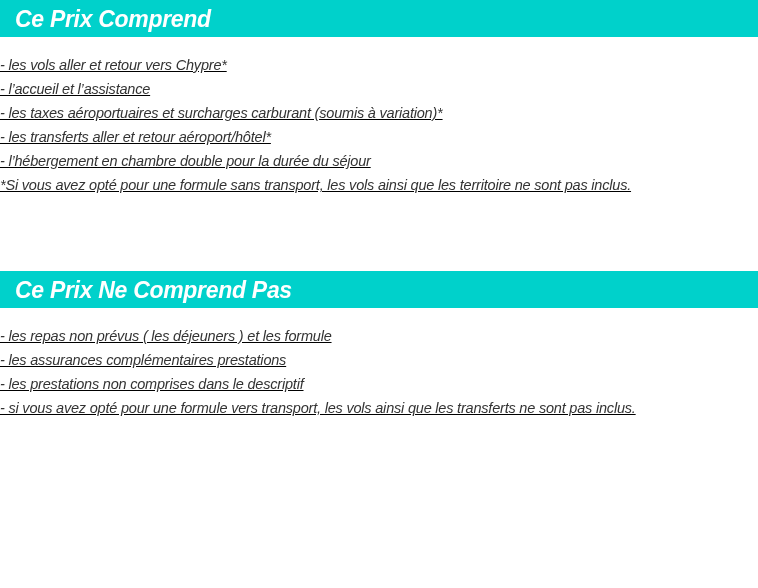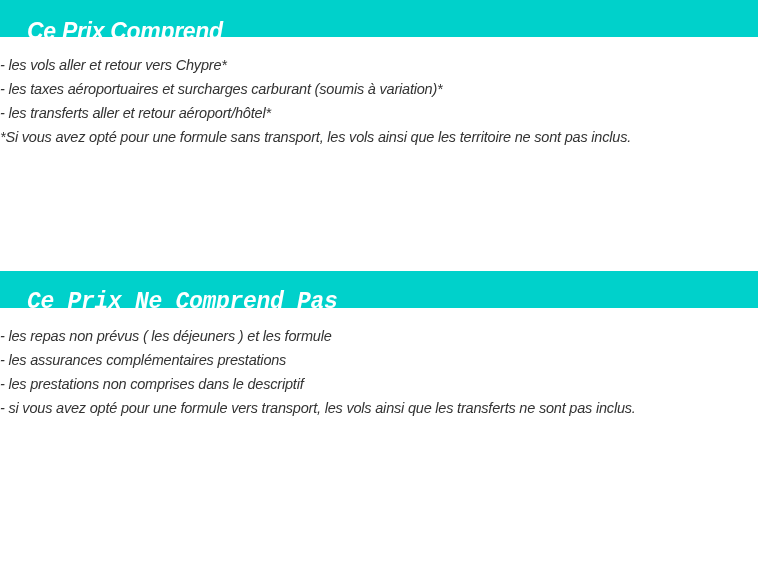--- a/index.html
+++ b/index.html
@@ -1,41 +1,43 @@
 <!DOCTYPE html>
 <html><head>
 <meta charset="utf-8">
 <style>
   html, body { margin: 0; padding: 0; background: #ffffff; }
   body { width: 758px; height: 588px; position: relative; overflow: hidden;
          font-family: "Liberation Sans", "DejaVu Sans", sans-serif; }
   .section-bar { position: absolute; left: 0; width: 758px; height: 37px;
                  background: #00D1CB; }
-  .section-title { position: absolute; left: 15px; top: 4px; margin: 12px;
+  .section-title { position: absolute; left: 15px; top: 4px; margin: 0;
                    color: #ffffff; font-style: italic; font-weight: bold;
                    font-size: 23px; line-height: 30px; letter-spacing: -0.3px;
                    white-space: nowrap; }
-  .item-list { position: absolute; left: 0; margin: 0; padding: 0; list-style: none; }
+  .item-list { position: absolute; left: 0; margin: 0; padding: 0; list-style: none; text-decoration: underline; }
   .item { color: #333333; font-style: italic; font-size: 14.5px; line-height: 24px;
           white-space: nowrap; letter-spacing: -0.2px; }
   #bar1 { top: 0; }
   #list1 { top: 53px; }
-  #bar2 { top: 271px; font-family: Liberation Mono, monospace; }
+  #bar2 { top: 271px; }
   #list2 { top: 324px; }
 </style>
 </head>
 <body>
 
 <div id="bar1" class="section-bar">
   <h2 class="section-title">Ce Prix Comprend</h2>
 </div>
 <ul id="list1" class="item-list">
   <li class="item">- les vols aller et retour vers Chypre*</li>
+  <li class="item">- l’accueil et l’assistance</li>
   <li class="item">- les taxes aéroportuaires et surcharges carburant (soumis à variation)*</li>
   <li class="item">- les transferts aller et retour aéroport/hôtel*</li>
+  <li class="item">- l’hébergement en chambre double pour la durée du séjour</li>
   <li class="item">*Si vous avez opté pour une formule sans transport, les vols ainsi que les territoire ne sont pas inclus.</li>
 </ul>
 
 <div id="bar2" class="section-bar">
   <h2 class="section-title">Ce Prix Ne Comprend Pas</h2>
 </div>
 <ul id="list2" class="item-list">
   <li class="item">- les repas non prévus ( les déjeuners ) et les formule</li>
   <li class="item">- les assurances complémentaires prestations</li>
   <li class="item">- les prestations non comprises dans le descriptif</li>

